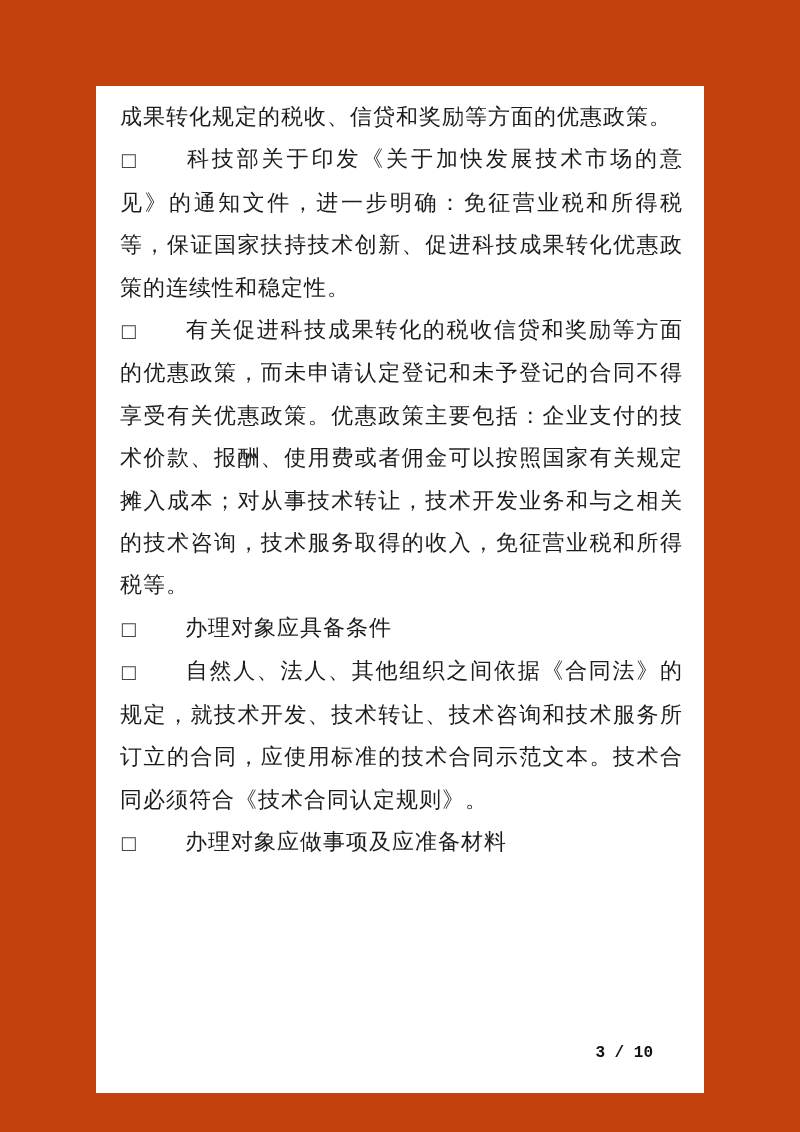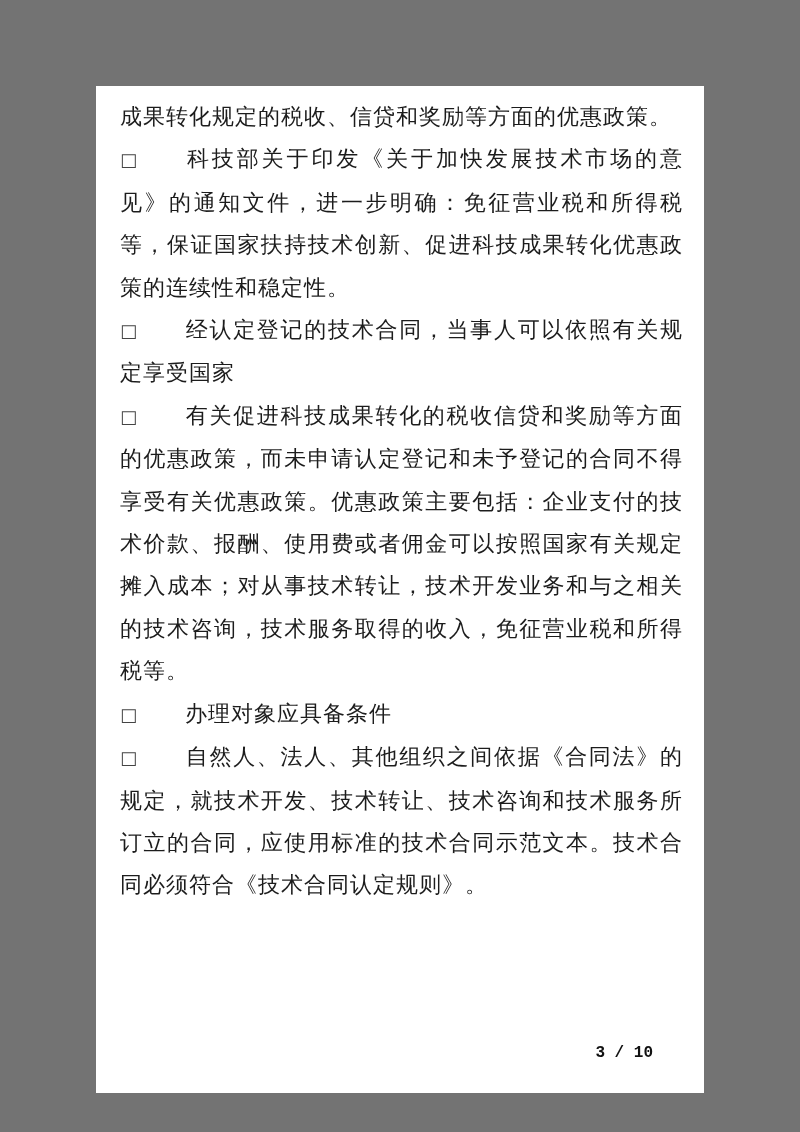--- a/index.html
+++ b/index.html
@@ -4,21 +4,21 @@
 <style>
   html, body { margin: 0; padding: 0; }
   body {
     width: 800px; height: 1132px;
     position: relative;
     overflow: hidden;
     font-family: "Liberation Serif", serif;
   }
   .viewer {
     position: absolute; inset: 0;
-    background: #737373;
+    background: #c2410c;
   }
   .paper {
     position: absolute;
     left: 96px; top: 86px;
     width: 608px; height: 1007px;
     background: #ffffff;
   }
   .content {
     position: absolute;
     left: 24px; right: 21px; top: 10px;
@@ -52,27 +52,27 @@
 
 <div class="viewer">
   <div class="paper">
     <div class="content">
 
       <p class="para"><span>成果转化规定的税收、信贷和奖励等方面的优惠政策。</span></p>
 
       <p class="para"><span class="marker">□</span><span>科技部关于印发《关于加快发展技术市场的意见》的通知文件，进一步明确：免征营业税和所得税等，保证国家扶持技术创新、促进科技成果转化优惠政策的连续性和稳定性。</span></p>
 
 
-      <p class="para"><span class="marker">□</span><span>经认定登记的技术合同，当事人可以依照有关规定享受国家</span></p>
 
       <p class="para"><span class="marker">□</span><span>有关促进科技成果转化的税收信贷和奖励等方面的优惠政策，而未申请认定登记和未予登记的合同不得享受有关优惠政策。优惠政策主要包括：企业支付的技术价款、报酬、使用费或者佣金可以按照国家有关规定摊入成本；对从事技术转让，技术开发业务和与之相关的技术咨询，技术服务取得的收入，免征营业税和所得税等。</span></p>
 
       <p class="para"><span class="marker">□</span><span>办理对象应具备条件</span></p>
 
       <p class="para"><span class="marker">□</span><span>自然人、法人、其他组织之间依据《合同法》的规定，就技术开发、技术转让、技术咨询和技术服务所订立的合同，应使用标准的技术合同示范文本。技术合同必须符合《技术合同认定规则》。</span></p>
 
+      <p class="para"><span class="marker">□</span><span>办理对象应做事项及应准备材料</span></p>
 
 
     </div>
 
     <div class="pagenum">3 / 10</div>
   </div>
 </div>
 
 </body></html>

